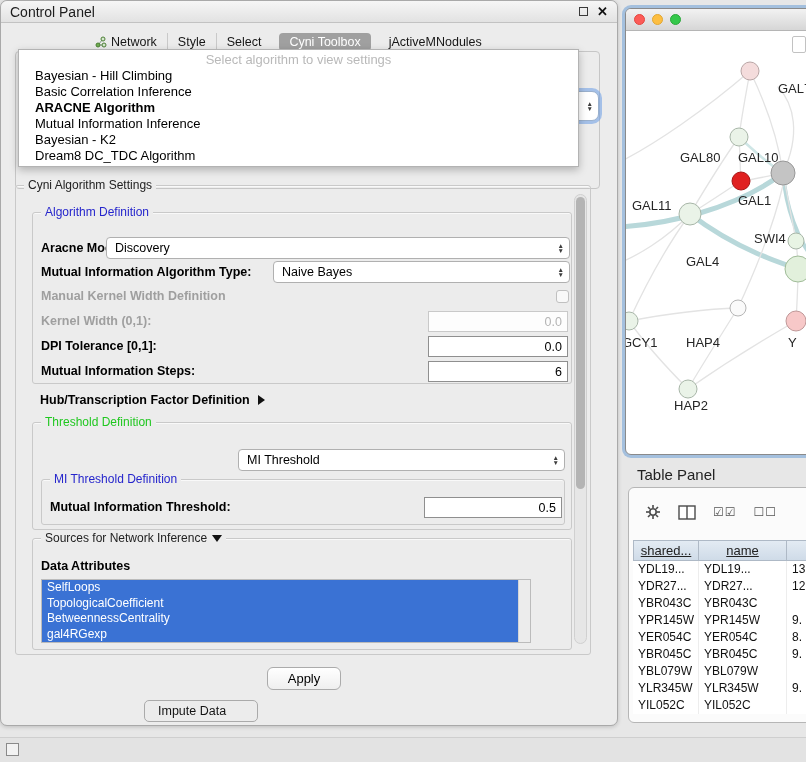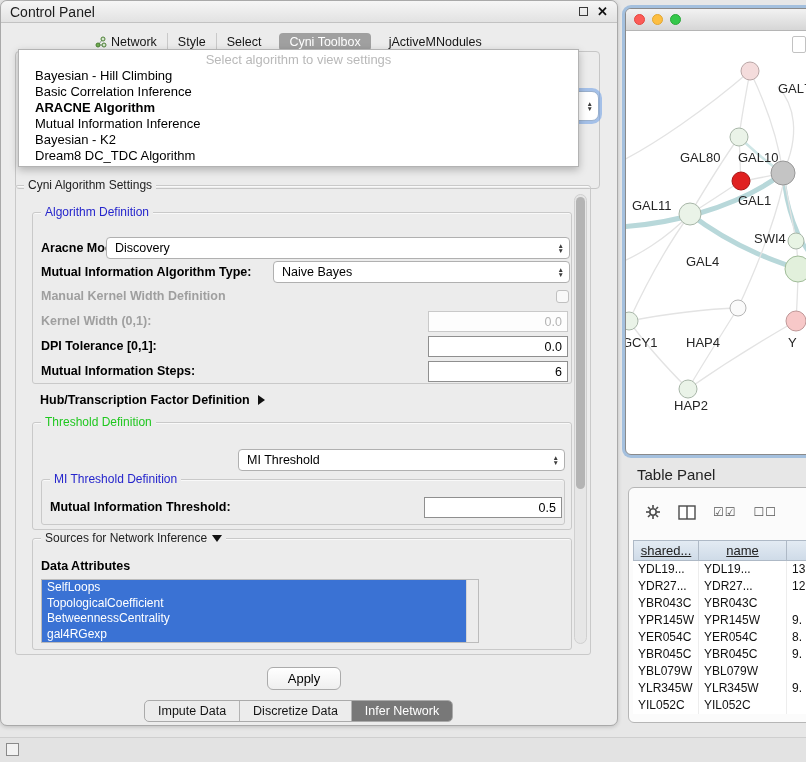--- a/index.html
+++ b/index.html
@@ -64,32 +64,32 @@
   .thr { left:16px; top:236px; width:540px; height:108px; }
   .mithr { left:8px; top:56px; width:524px; height:46px; }
   .src { left:16px; top:352px; width:540px; height:112px;padding-left:37px; }
 
   .hub-row { position:absolute; left:24px; top:204px; height:20px; display:flex; align-items:center; gap:8px; }
   .hub-row .t { font-size:12.5px; font-weight:bold; }
   .tri-right { width:0; height:0; border-left:7px solid #111; border-top:5px solid transparent; border-bottom:5px solid transparent; display:inline-block; }
   .tri-down { width:0; height:0; border-top:7px solid #111; border-left:5px solid transparent; border-right:5px solid transparent; display:inline-block; margin-left:5px; vertical-align:middle; }
 
   .attr-label { position:absolute; left:8px; top:20px; font-size:12.5px; font-weight:bold; }
-  .attr-list { position:absolute; left:8px; top:40px; width:438px; height:64px; background:#fff;
+  .attr-list { position:absolute; left:8px; top:40px; width:490px; height:64px; background:#fff;
         border:1px solid #bbb; overflow:hidden; }
   .attr-item { height:15.5px; line-height:15.5px; background:#3a72d4; color:#fff; font-size:12px;
         padding-left:5px; width:calc(100% - 12px); }
   .attr-scroll { position:absolute; right:0; top:0; bottom:0; width:12px; background:#ececec; border-left:1px solid #d5d5d5; }
 
   .apply { position:absolute; left:266px; top:666px; width:74px; height:23px; border-radius:6px;
         background:linear-gradient(#ffffff,#efefef); border:1px solid #ababab; font-size:13px;
         font-family:"Liberation Sans",sans-serif; color:#000; }
 
   .bottom-tabs { position:absolute; left:143px; top:699px; height:22px; display:flex;
-        border:1px solid #aaa; border-radius:5px; overflow:hidden; background:#ececec; }
+        border:1px solid #aaa; border-radius:5px; overflow:hidden; background:#ececec;flex-direction:column; }
   .btab { padding:0 13px; font-size:12.5px; line-height:20px; color:#141414; }
   .btab + .btab { border-left:1px solid #b3b3b3; }
   .btab.active { background:#787878; color:#fff; }
 
   
   .netwin { position:absolute; left:625px; top:8px; width:184px; height:447px; background:#fff;
         border:1px solid #8a8a8a; border-radius:6px 0 0 6px; overflow:hidden;
         box-shadow:0 0 0 3px rgba(110,160,215,.55); }
   .net-titlebar { position:absolute; left:0; top:0; right:0; height:22px;
         background:linear-gradient(#f2f2f2,#d6d6d6); border-bottom:1px solid #b5b5b5;

